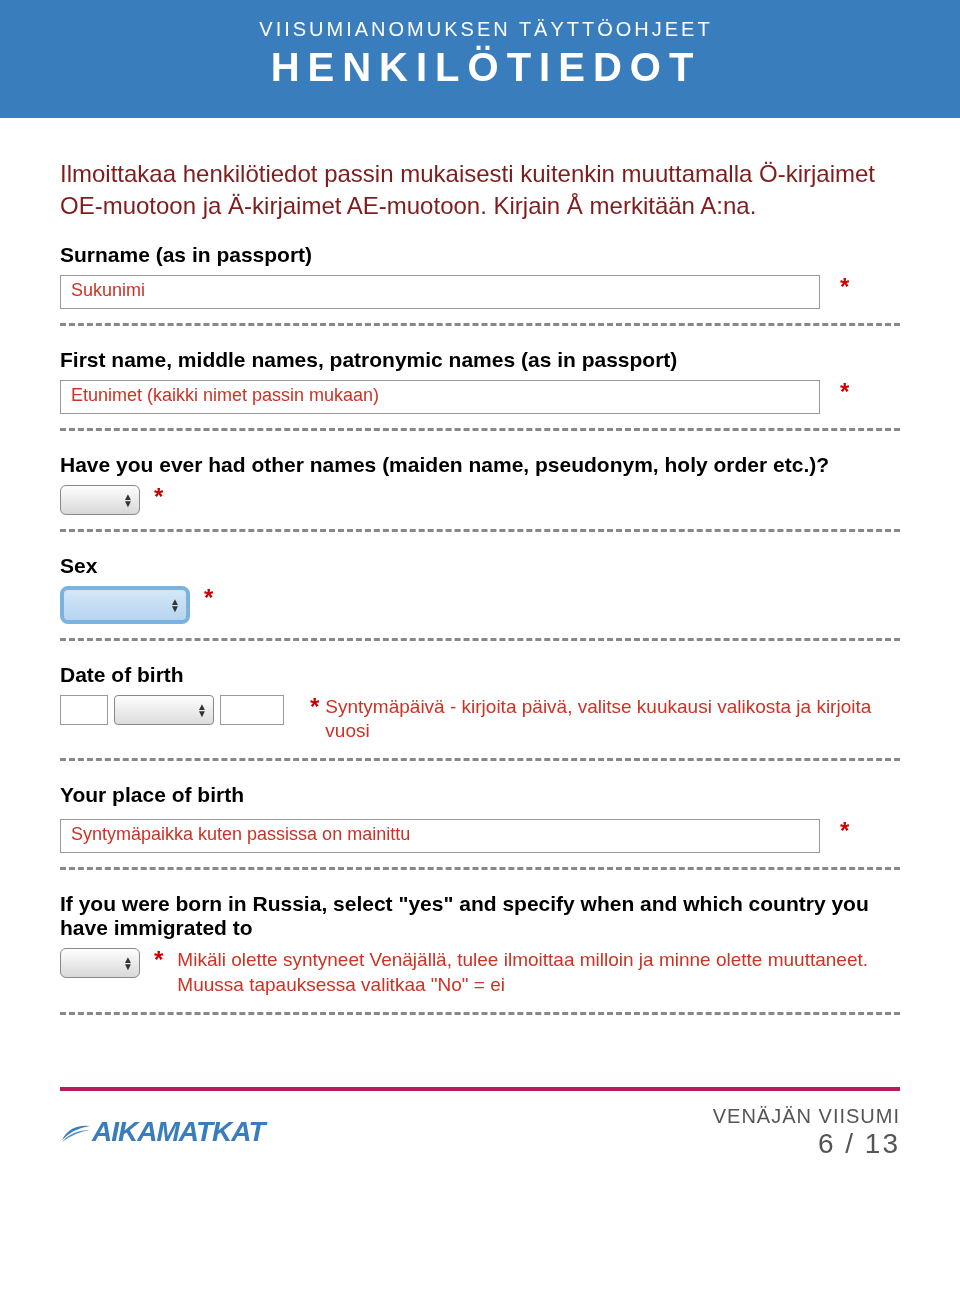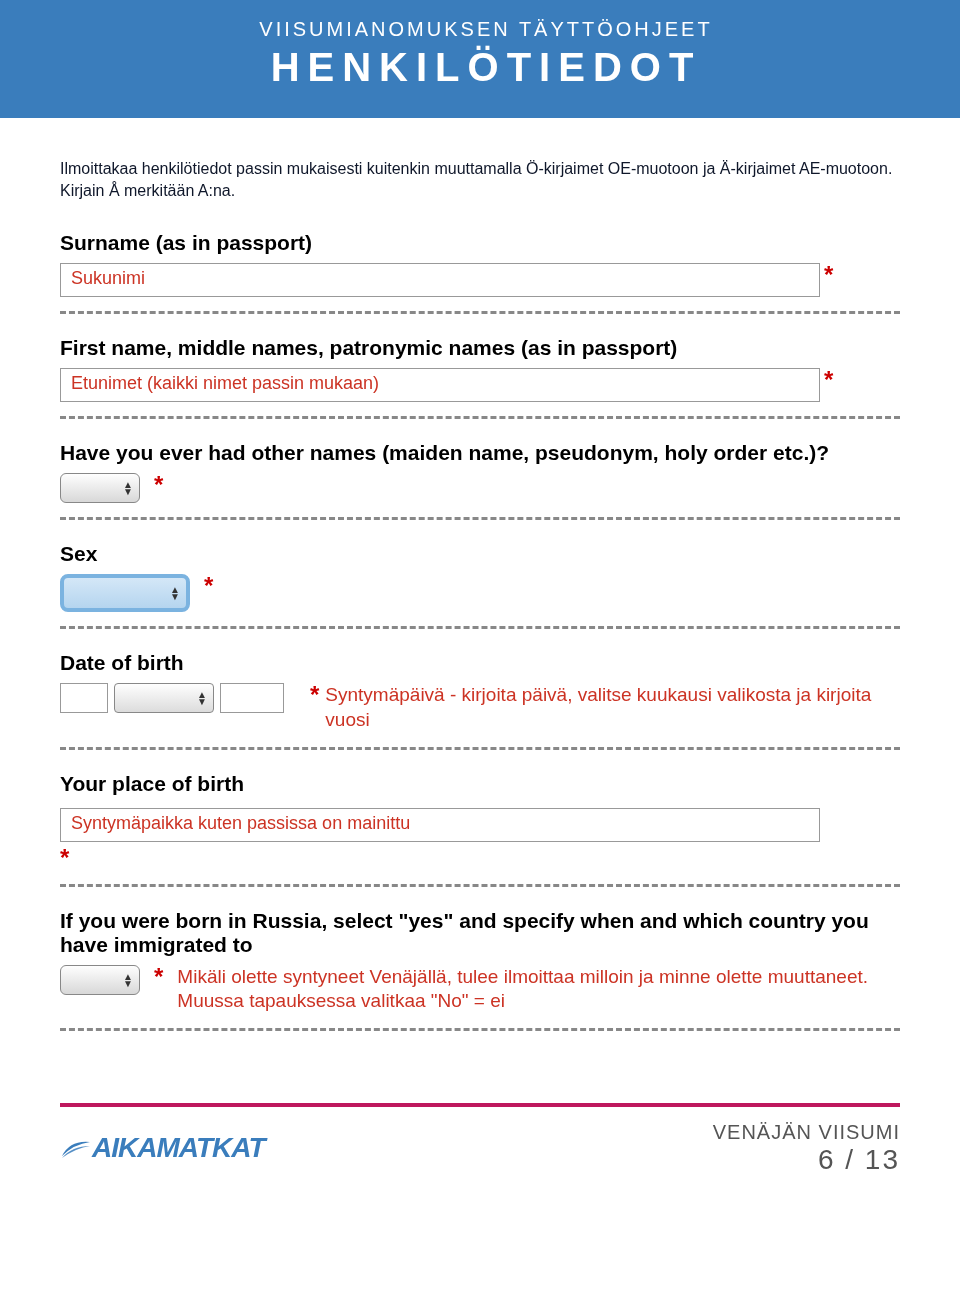--- a/index.html
+++ b/index.html
@@ -23,45 +23,45 @@
   .header-title {
     font-size: 40px;
     font-weight: 600;
     letter-spacing: 8px;
     margin-top: 4px;
   }
   .content {
     padding: 40px 60px 20px 60px;
   }
   .intro {
-    font-size: 16px;
-    font-weight: 300;
-    color: #0f172a;
+    font-size: 24px;
+    font-weight: 300;
+    color: #7f1d1d;
     line-height: 1.35;
-    margin-bottom: 30px;
+    margin-bottom: 20px;
   }
   .field-label {
     font-weight: bold;
     font-size: 21px;
     margin-bottom: 8px;
   }
   .text-input {
     width: 760px;
     height: 34px;
     border: 1px solid #999;
     padding: 4px 10px;
     font-size: 18px;
     color: #cc3324;
     background: #fff;
     position: relative;
   }
   .input-row {
     display: flex;
     align-items: flex-start;
-    gap: 4px;
+    gap: 20px;
     margin-bottom: 10px;
   }
   .asterisk {
     color: #cc0000;
     font-size: 24px;
     font-weight: bold;
     line-height: 1;
   }
   .dashline {
     border: none;
@@ -235,21 +235,21 @@
       <span class="date-year"></span>
       <span style="width:14px"></span>
       <span class="asterisk">*</span>
       <div class="help-text" style="flex:1">Syntymäpäivä - kirjoita päivä, valitse kuukausi valikosta ja kirjoita vuosi</div>
     </div>
   </div>
   <hr class="dashline">
 
   <div class="section">
     <div class="field-label">Your place of birth</div>
-    <div class="input-row" style="margin-top:12px;flex-direction:column;">
+    <div class="input-row" style="margin-top:12px;">
       <div class="text-input">Syntymäpaikka kuten passissa on mainittu</div>
       <span class="asterisk">*</span>
     </div>
   </div>
   <hr class="dashline">
 
   <div class="section">
     <div class="field-label">If you were born in Russia, select "yes" and specify when and which country you have immigrated to</div>
     <div class="row-with-dropdown">
       <div class="dropdown">

